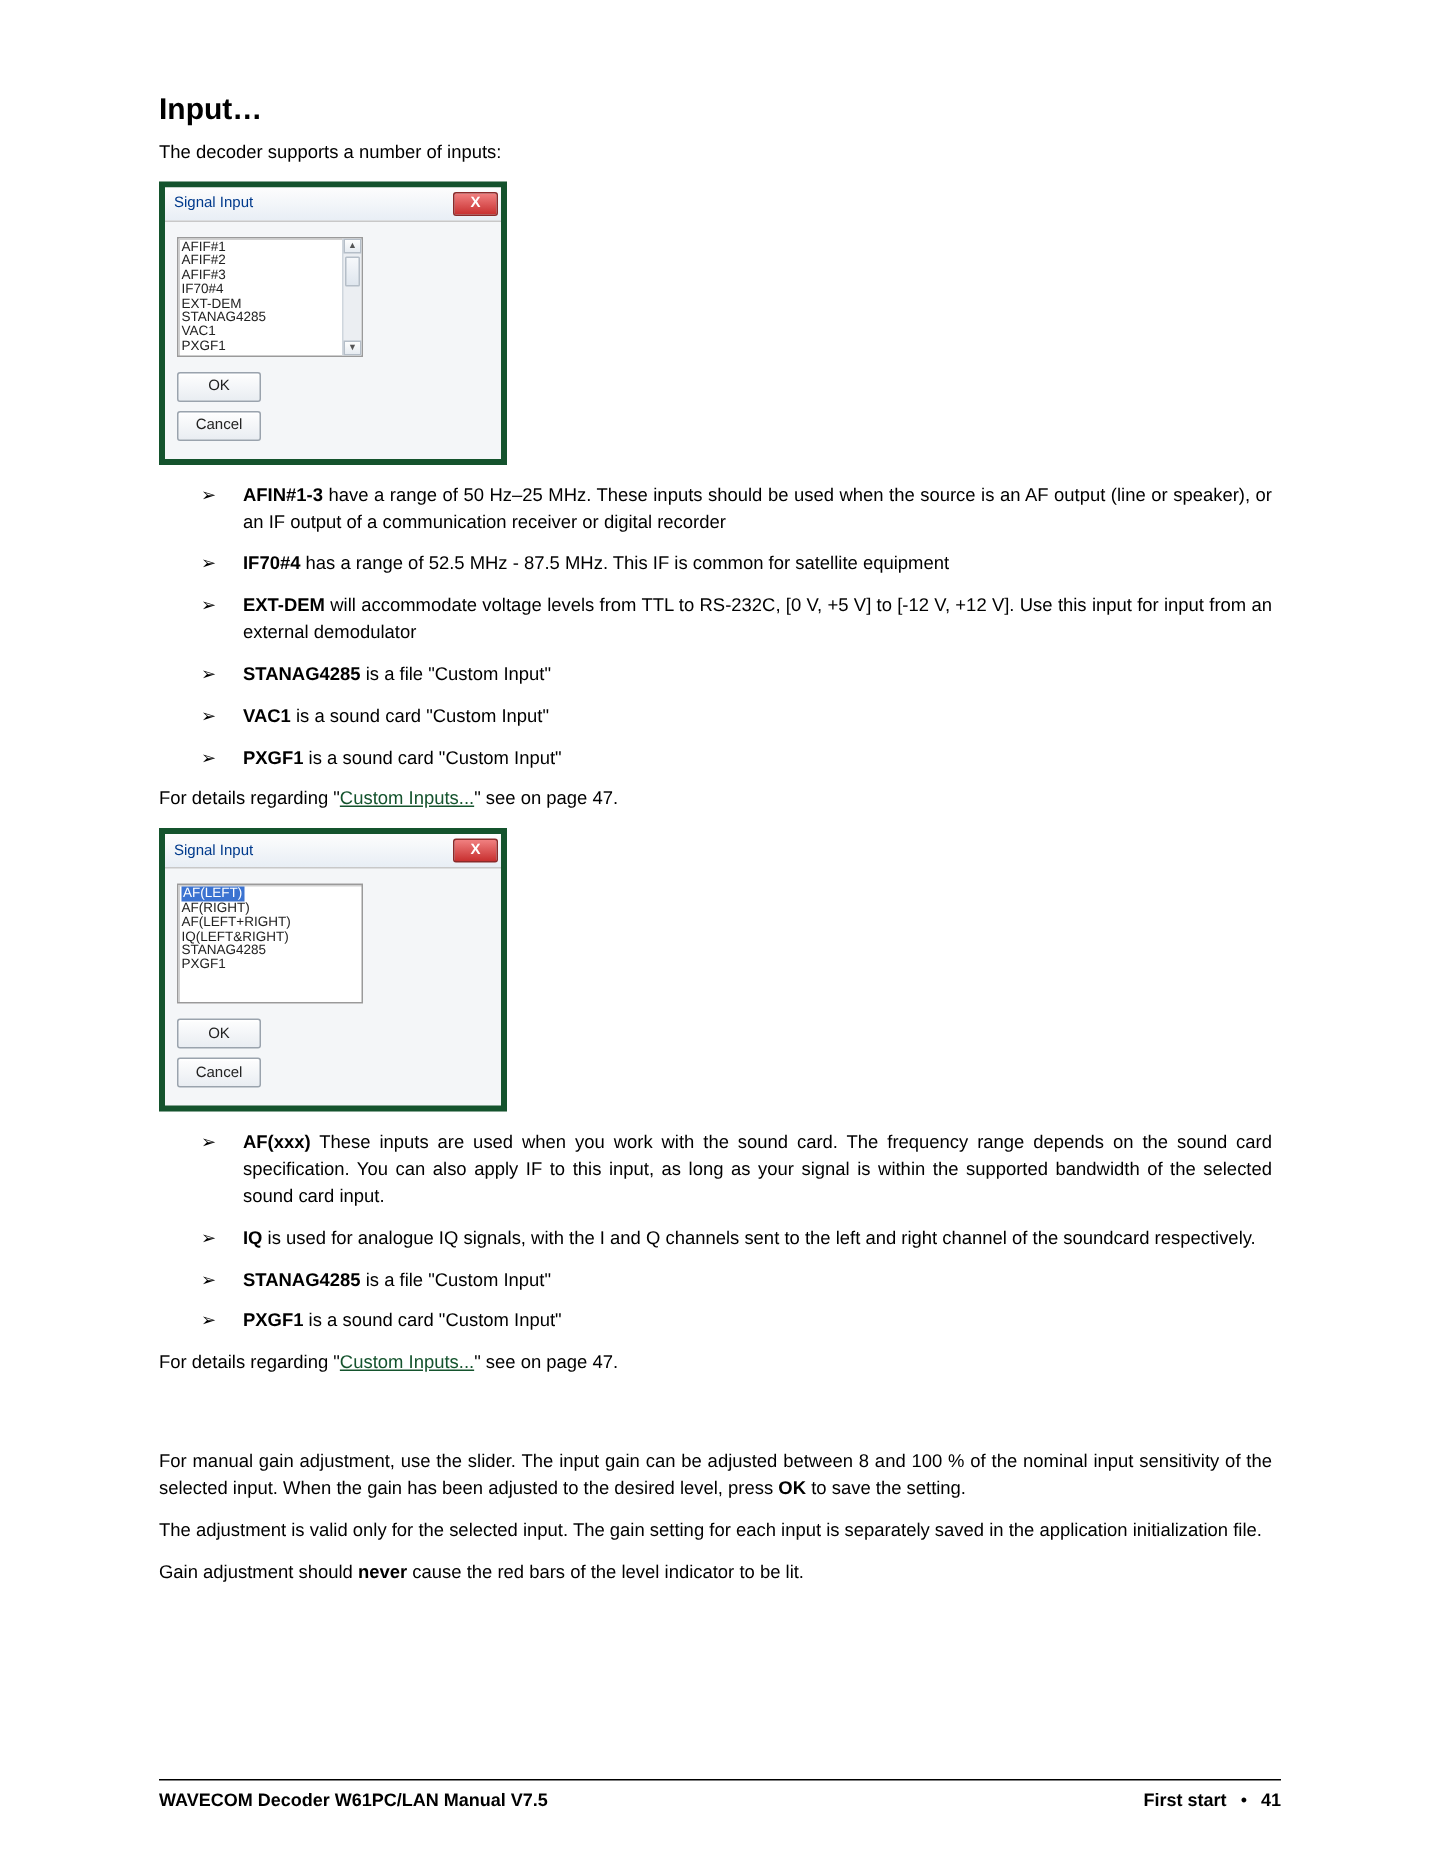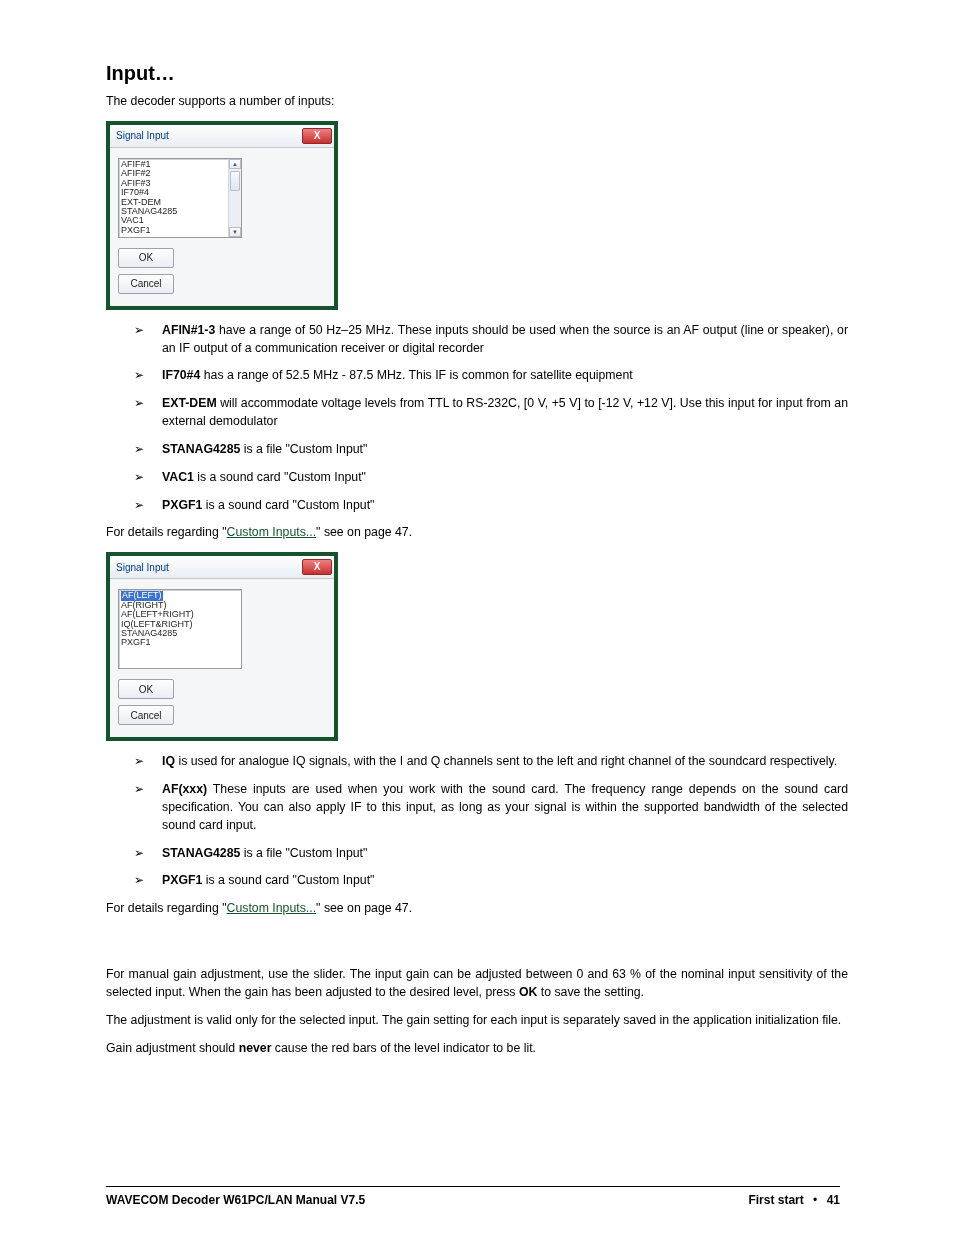--- a/index.html
+++ b/index.html
@@ -160,21 +160,21 @@
     align-items: center;
     justify-content: center;
     color: #222;
     box-shadow: 0 1px 0 #fff inset;
   }
 
   .spacer-lg { height: 38px; }
 
   .footer {
     position: absolute;
-    left: 106px; right: 114px;
+    left: 106px; right: 100px;
     bottom: 28px;
     border-top: 1px solid #000;
     padding-top: 6px;
     display: flex;
     justify-content: space-between;
     font-size: 12px;
     font-family: Verdana, Arial, sans-serif;
   }
   .footer .right .dot { margin: 0 6px; }
 </style>
@@ -248,34 +248,34 @@
         </div>
       </div>
       <div class="dlg-buttons">
         <div class="dlg-btn">OK</div>
         <div class="dlg-btn">Cancel</div>
       </div>
     </div>
   </div>
 
   <ul class="arrow-list">
+    <li><span class="b">AF(xxx)</span><span> These inputs are used when you work with the sound card. The frequency range depends on the sound card specification. You can also apply IF to this input, as long as your signal is within the supported bandwidth of the selected sound card input.</span></li>
     <li><span class="b">IQ</span><span> is used for analogue IQ signals, with the I and Q channels sent to the left and right channel of the soundcard respectively.</span></li>
-    <li><span class="b">AF(xxx)</span><span> These inputs are used when you work with the sound card. The frequency range depends on the sound card specification. You can also apply IF to this input, as long as your signal is within the supported bandwidth of the selected sound card input.</span></li>
     <li><span class="b">STANAG4285</span><span> is a file "Custom Input"</span></li>
     <li><span class="b">PXGF1</span><span> is a sound card "Custom Input"</span></li>
   </ul>
 
   <p>
     <span>For details regarding "</span><a href="#" class="link">Custom Inputs...</a><span>"  see on page 47.</span>
   </p>
 
   <div class="spacer-lg"></div>
 
   <p class="just">
-    <span>For manual gain adjustment, use the slider. The input gain can be adjusted between 0 and 63 % of the nominal input sensitivity of the selected input. When the gain has been adjusted to the desired level, press </span><span class="b">OK</span><span> to save the setting.</span>
+    <span>For manual gain adjustment, use the slider. The input gain can be adjusted between 8 and 100 % of the nominal input sensitivity of the selected input. When the gain has been adjusted to the desired level, press </span><span class="b">OK</span><span> to save the setting.</span>
   </p>
   <p class="just">The adjustment is valid only for the selected input. The gain setting for each input is separately saved in the application initialization file.</p>
   <p>
     <span>Gain adjustment should </span><span class="b">never</span><span> cause the red bars of the level indicator to be lit.</span>
   </p>
 
   <div class="footer">
     <div class="b">WAVECOM Decoder W61PC/LAN Manual V7.5</div>
     <div class="right">
       <span class="b">First start</span>

